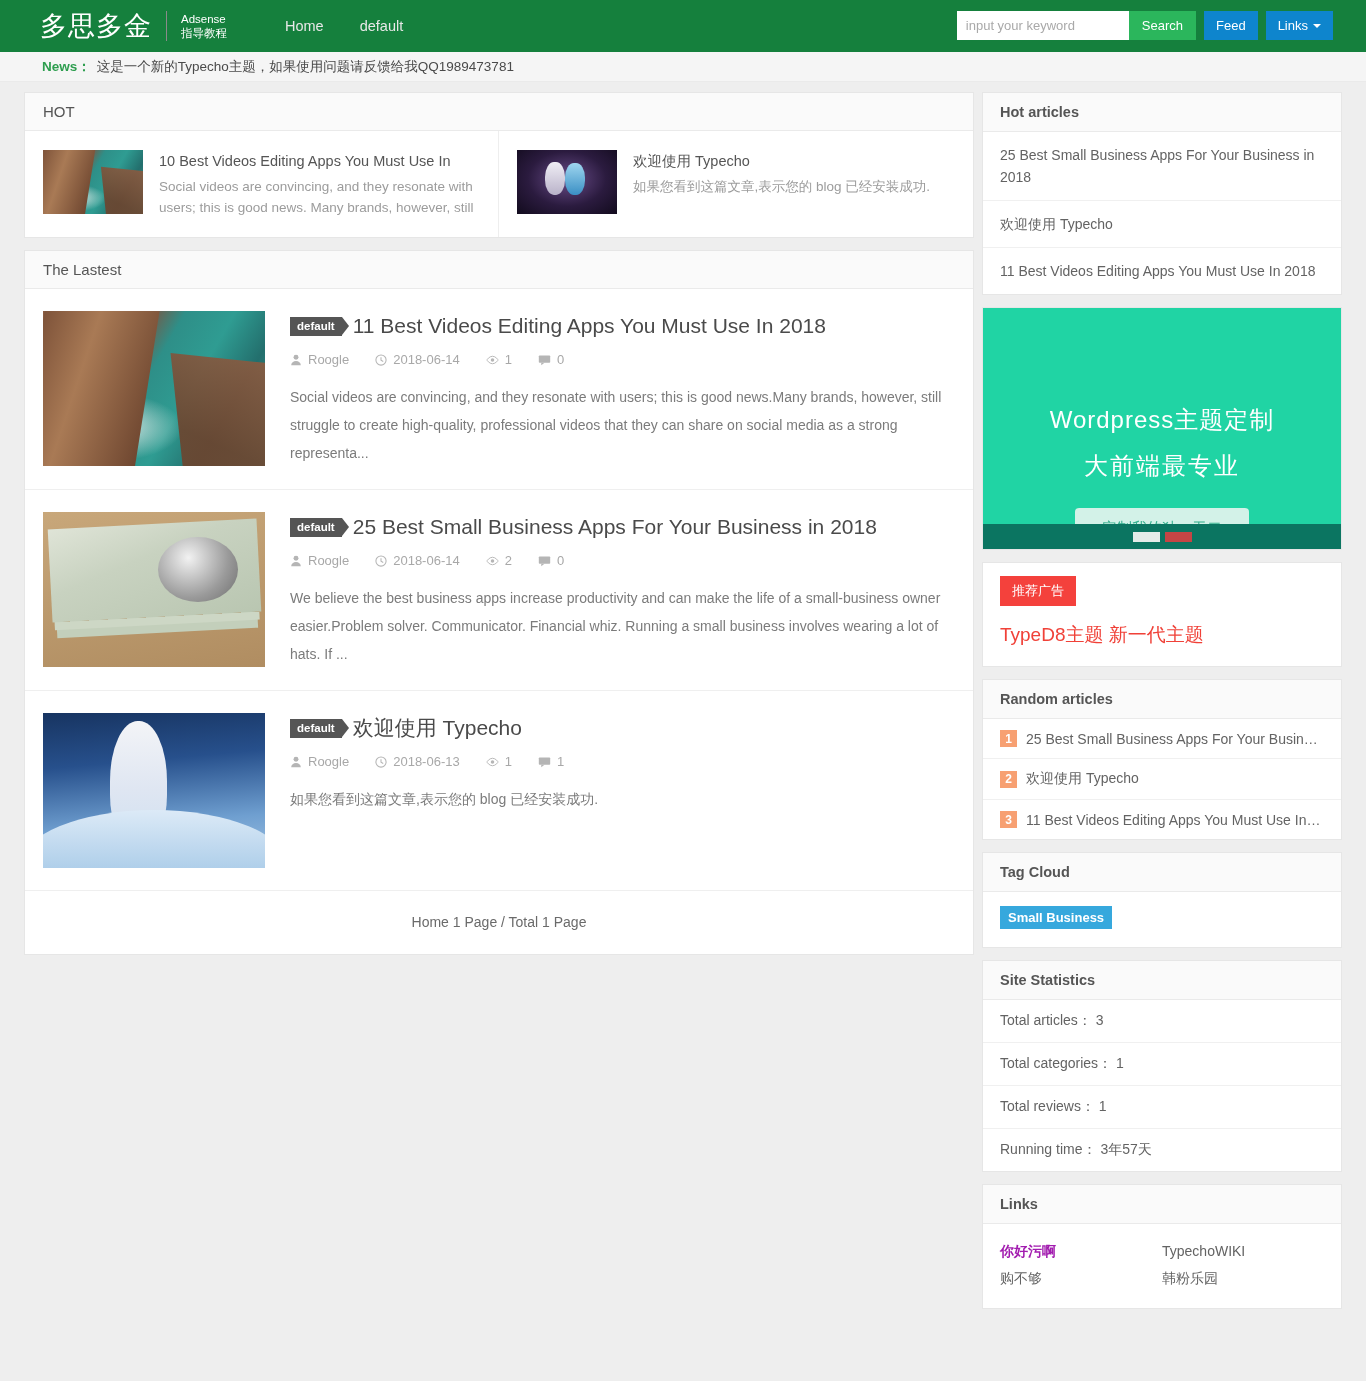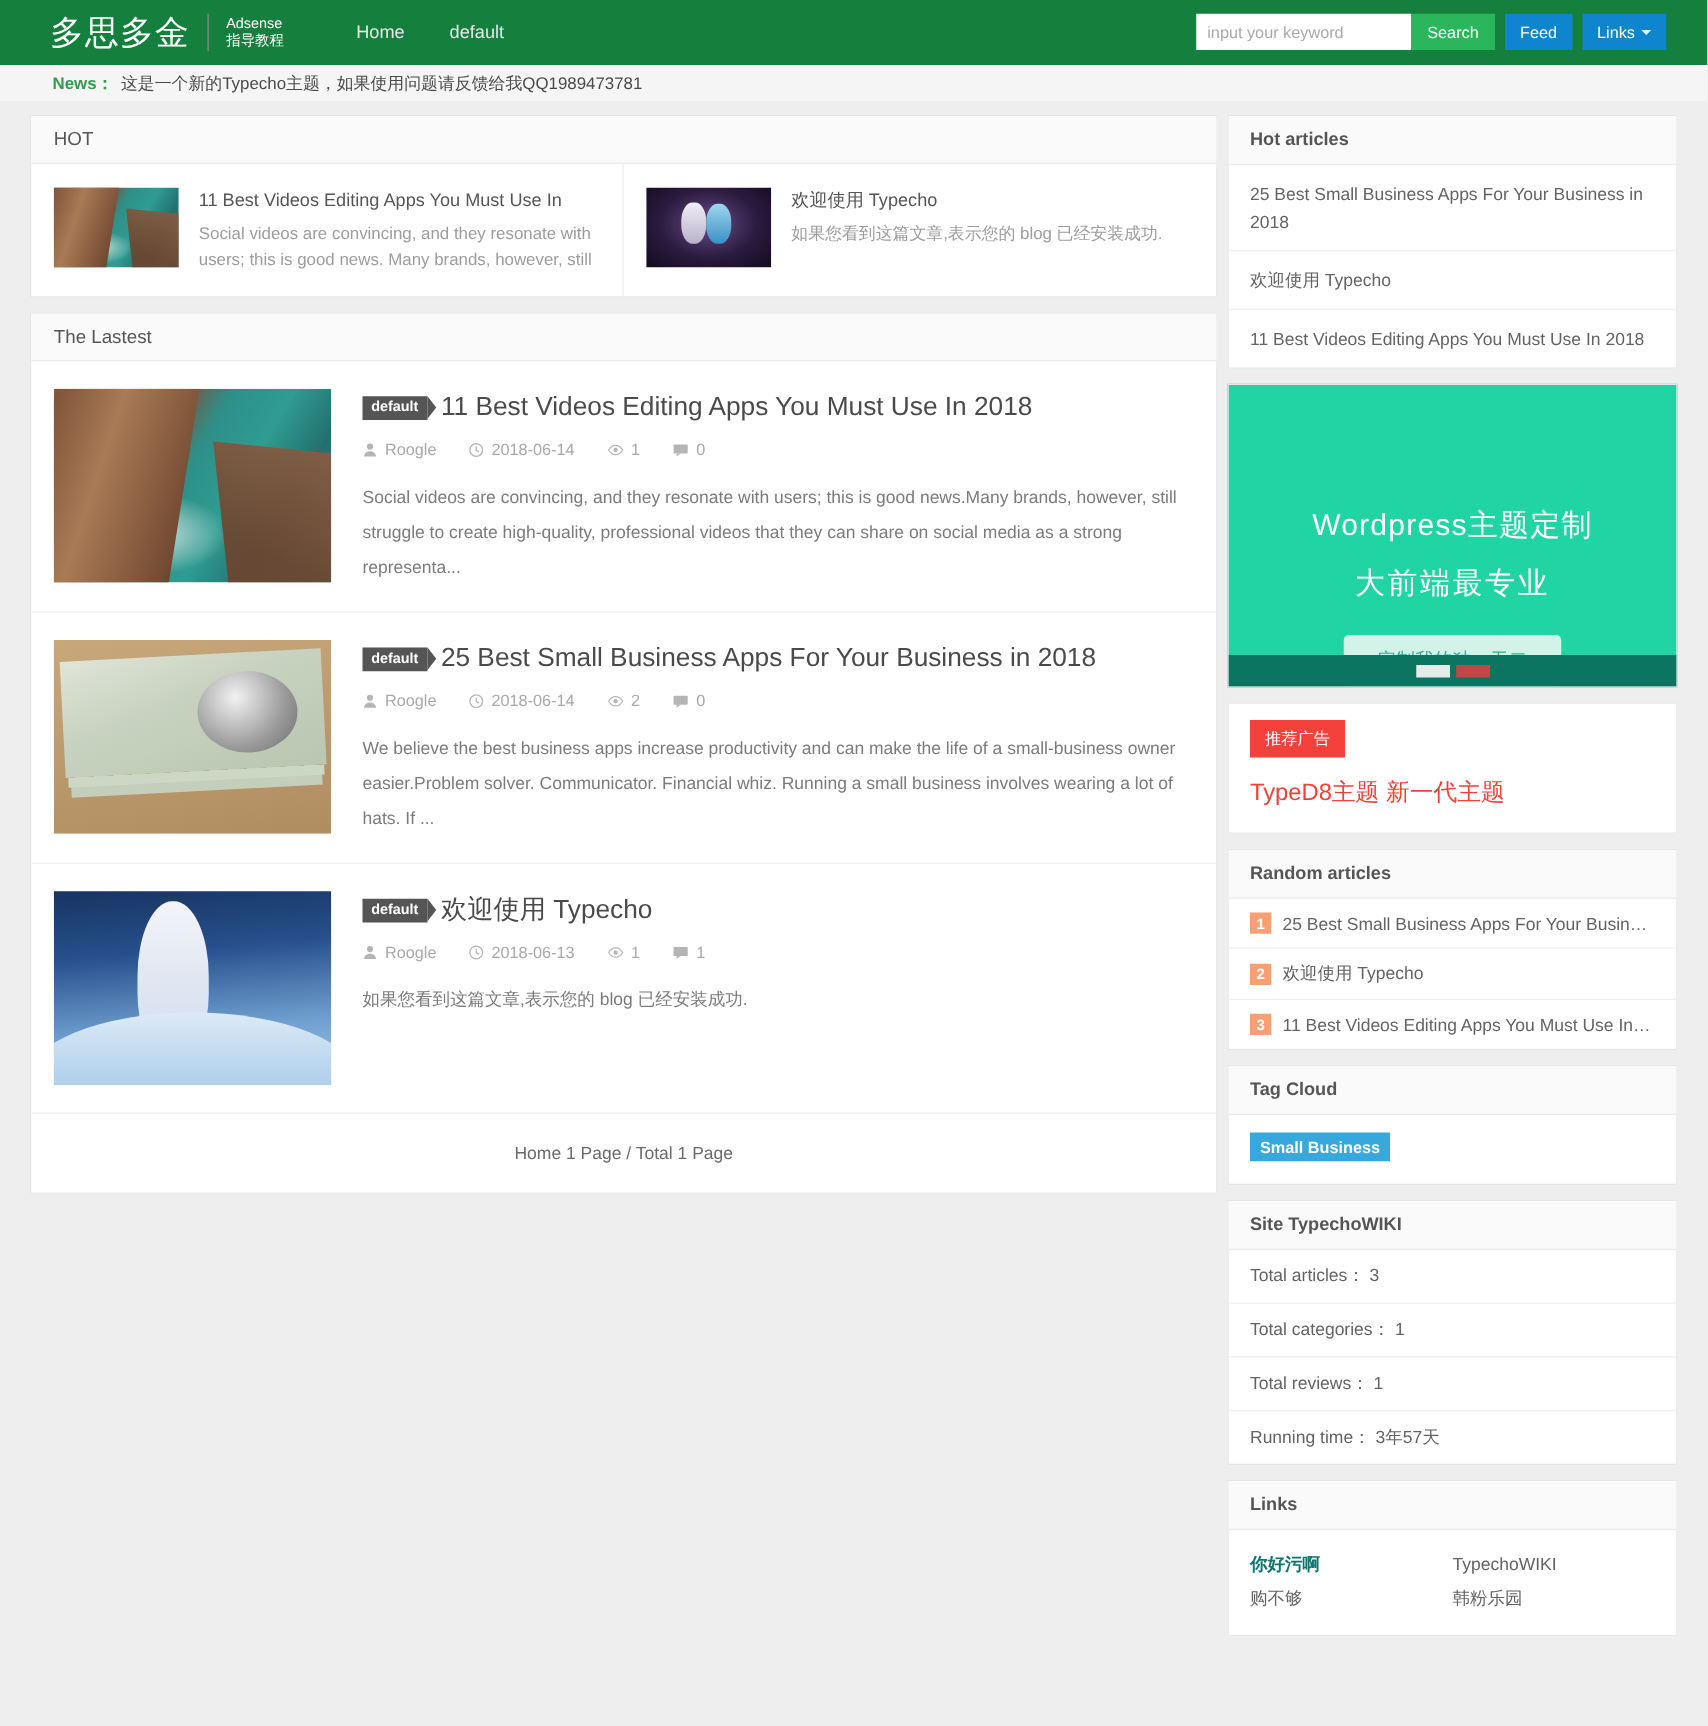--- a/index.html
+++ b/index.html
@@ -218,21 +218,21 @@
     font-size: 14px; color: #636363;
   }
   .stat-item:last-child { border-bottom: none; }
 
   
   .links-body { padding: 14px 17px 16px; display: flex; flex-wrap: wrap; }
   .link-a {
     width: 50%; font-size: 14px; line-height: 27px; color: #636363;
     text-decoration: none;
   }
-  .link-a.hot { color: #0f766e; font-weight: bold; }
+  .link-a.hot { color: #a21caf; font-weight: bold; }
 
   
   .art { width: 100%; height: 100%; position: relative; overflow: hidden; display:block;}
   .art-cliff {
     background:
       radial-gradient(ellipse 60% 40% at 30% 75%, #e9f2ef 0%, rgba(233,242,239,0) 55%),
       linear-gradient(120deg, #8a5c42 0%, #9c6b4b 22%, #7e5340 34%, #2e8f88 46%, #2f9c92 62%, #236f6d 78%, #3f9c93 100%);
   }
   .art-cliff::before {
     content:''; position:absolute; left:-5%; top:-8%; width:52%; height:118%;
@@ -324,21 +324,21 @@
   <div class="main-col">
 
     <div class="panel">
       <div class="panel-head">HOT</div>
       <div class="hot-body">
         <div class="hot-item">
           <div class="hot-thumb">
             <span class="art art-cliff"></span>
           </div>
           <div class="hot-text">
-            <a href="#" class="hot-title">11 Best Videos Editing Apps You Must Use In</a>
+            <a href="#" class="hot-title">10 Best Videos Editing Apps You Must Use In</a>
             <div class="hot-desc">Social videos are convincing, and they resonate with users; this is good news. Many brands, however, still</div>
           </div>
         </div>
         <div class="hot-item">
           <div class="hot-thumb sq">
             <span class="art art-anime-sq"></span>
           </div>
           <div class="hot-text">
             <a href="#" class="hot-title">欢迎使用 Typecho</a>
             <div class="hot-desc">如果您看到这篇文章,表示您的 blog 已经安装成功.</div>
@@ -524,21 +524,21 @@
     </div>
 
     <div class="panel">
       <div class="side-head">Tag Cloud</div>
       <div class="tagcloud">
         <a href="#" class="tagchip">Small Business</a>
       </div>
     </div>
 
     <div class="panel">
-      <div class="side-head">Site TypechoWIKI</div>
+      <div class="side-head">Site Statistics</div>
       <div class="stat-item">Total articles： 3</div>
       <div class="stat-item">Total categories： 1</div>
       <div class="stat-item">Total reviews： 1</div>
       <div class="stat-item">Running time： 3年57天</div>
     </div>
 
     <div class="panel">
       <div class="side-head">Links</div>
       <div class="links-body">
         <a href="#" class="link-a hot">你好污啊</a>

